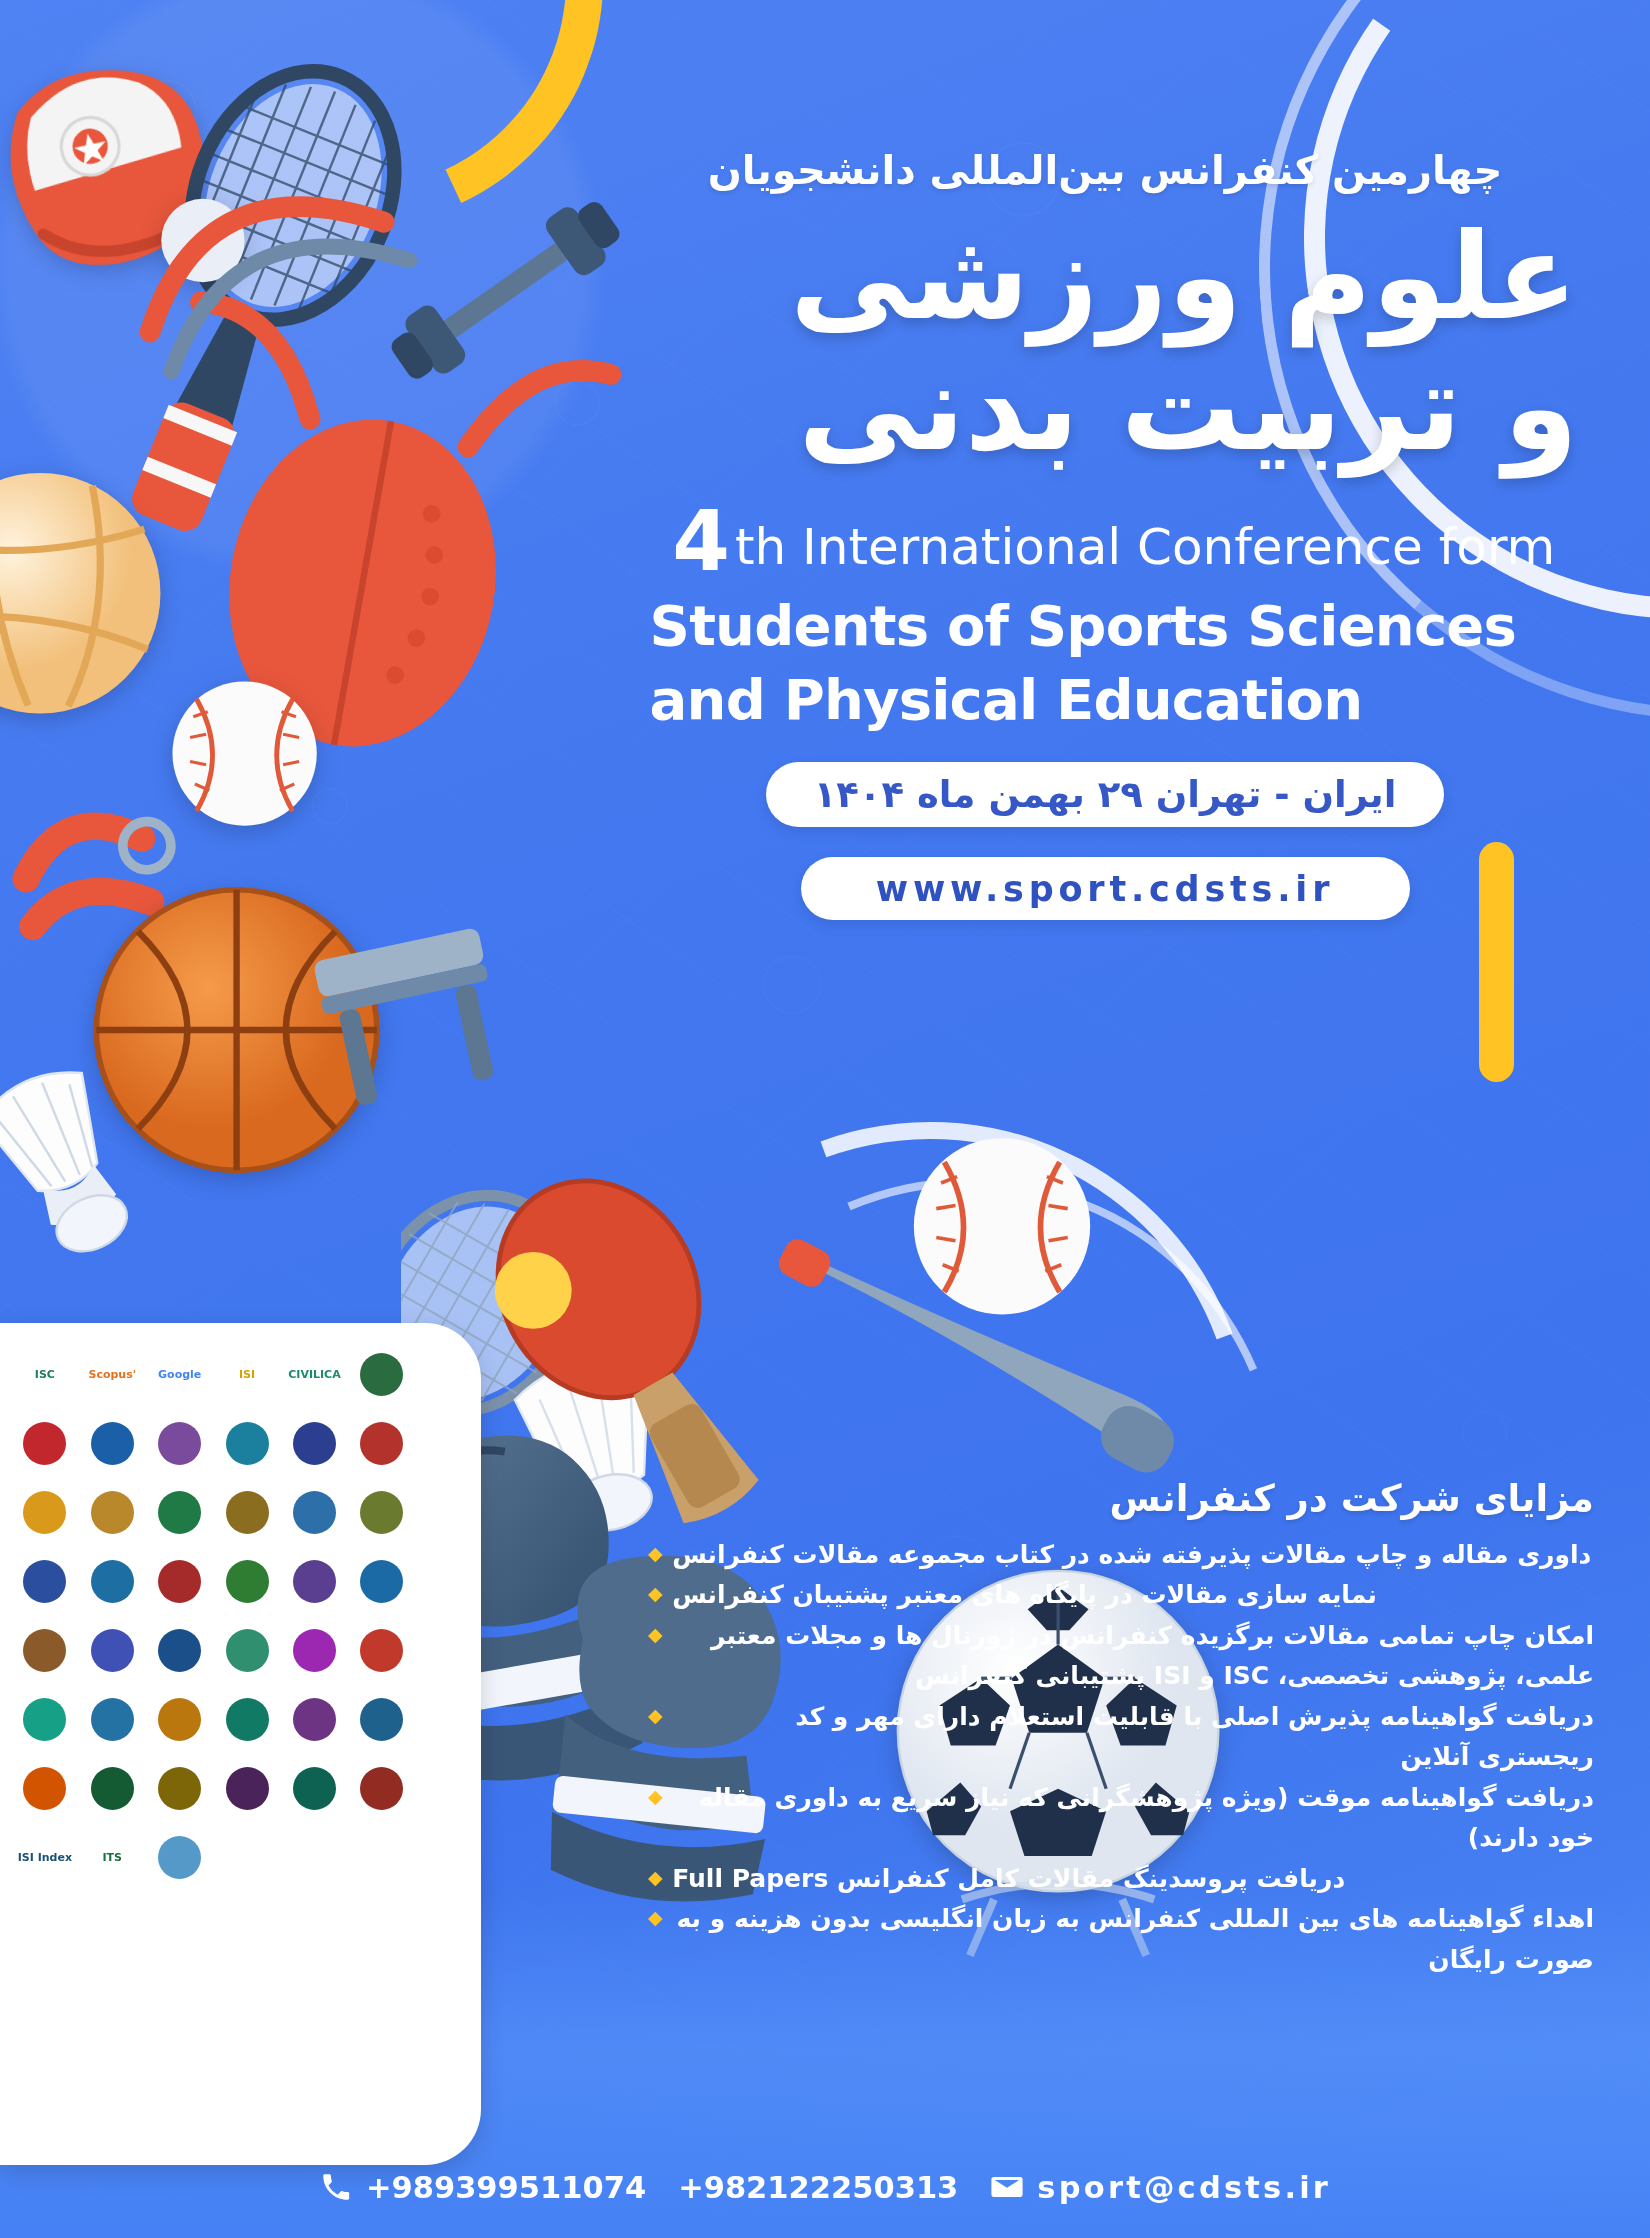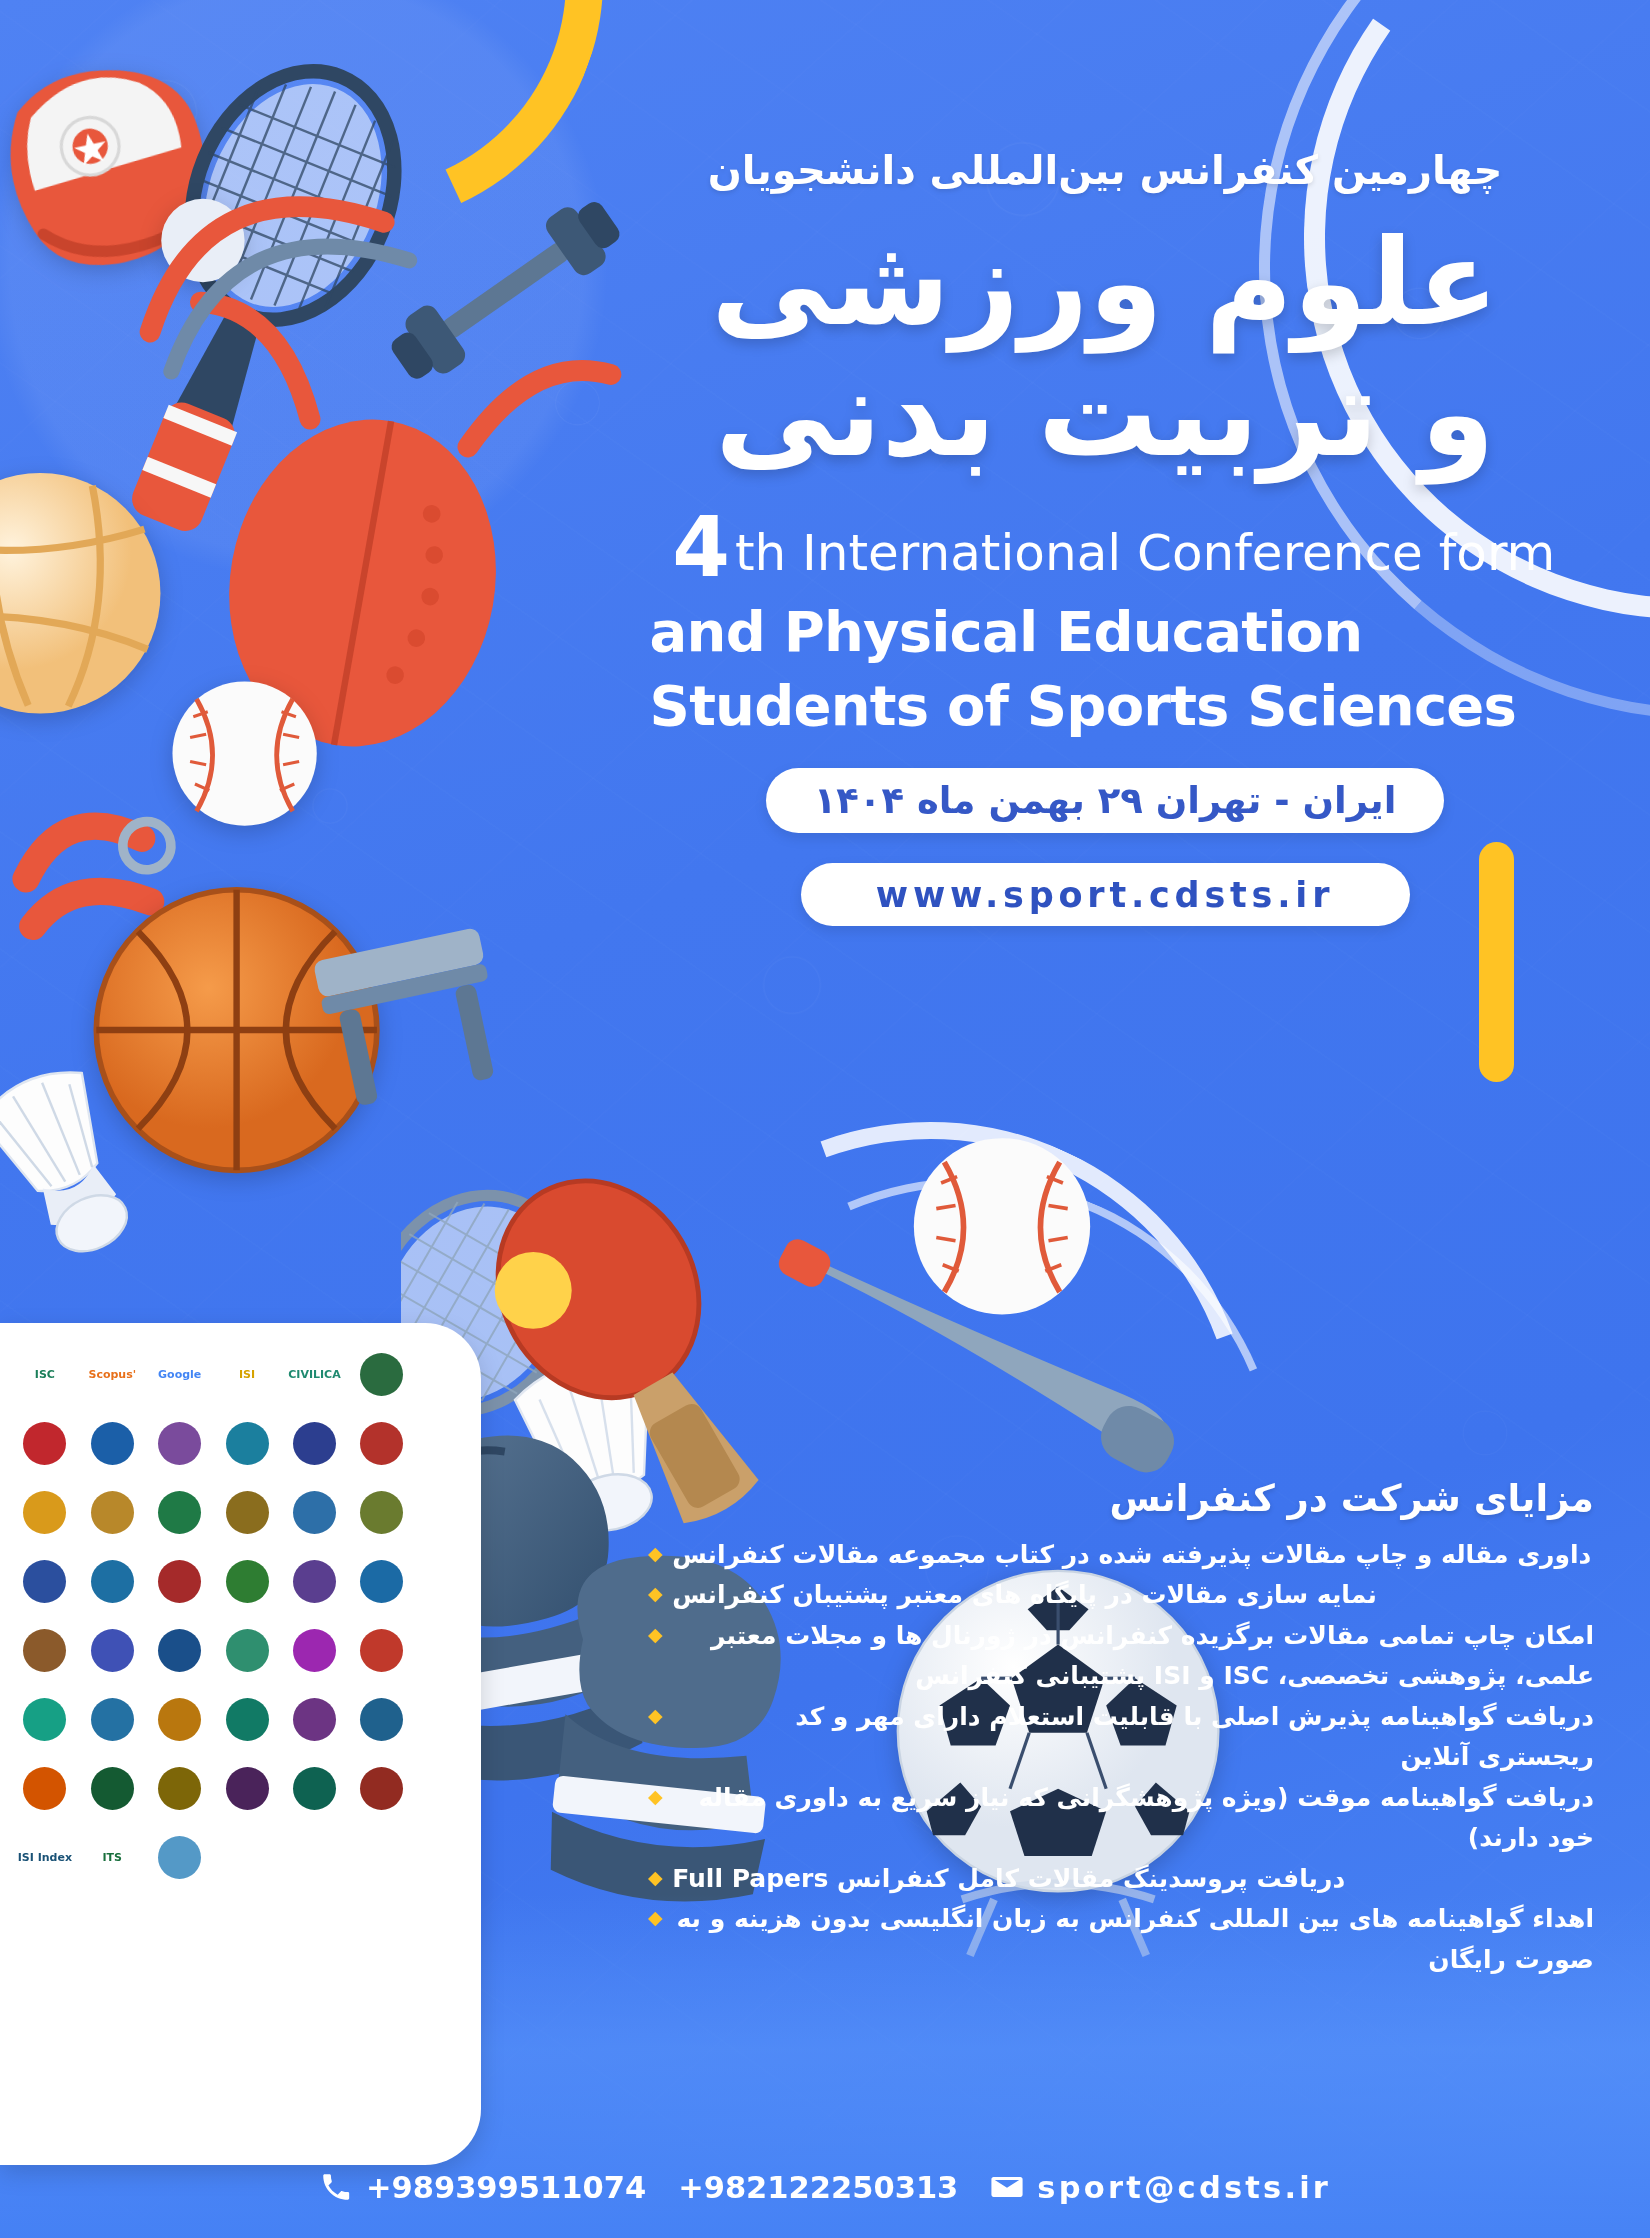--- a/index.html
+++ b/index.html
@@ -77,22 +77,22 @@
 
   
   .head{
     position:absolute;right:72px;top:144px;width:946px;text-align:center;color:#fff;
   }
   .kicker{
     font-size:40px;font-weight:700;letter-spacing:0.4px;line-height:1.3;
     direction:rtl;text-shadow:0 1.6px 4.8px rgba(0,0,0,.12);
   }
   .title-fa{
-    font-size:120px;font-weight:800;line-height:1.05;margin-top:24px;
-    direction:rtl;letter-spacing:-1.6px;text-shadow:0 4.8px 13px rgba(0,0,0,.18);
+    font-size:120px;font-weight:800;line-height:1.05;margin-top:18px;
+    direction:rtl;letter-spacing:-1.6px;text-shadow:0 4.8px 13px rgba(0,0,0,.18);text-align:right;
   }
   .title-fa .ln2{display:block;margin-top:4.8px;}
   .en-line1{
     direction:ltr;text-align:center;margin-top:27px;margin-left:17.6px;
     font-size:50px;font-weight:400;line-height:1.05;
   }
   .en-line1 .num{font-size:83px;font-weight:800;vertical-align:-6.4px;margin-right:4.8px;}
   .en-big{
     direction:ltr;text-align:left;margin-left:17.6px;margin-top:8px;
     font-size:56px;font-weight:800;line-height:1.18;letter-spacing:-0.8px;
@@ -433,22 +433,22 @@
 
   <div class="head">
     <div class="kicker">چهارمین کنفرانس بین‌المللی دانشجویان</div>
     <div class="title-fa">
       <span>علوم ورزشی</span>
       <span class="ln2">و تربیت بدنی</span>
     </div>
     <div class="en-line1">
       <span class="num">4</span><span>th International Conference form</span>
     </div>
+    <div class="en-big">Students of Sports Sciences</div>
     <div class="en-big">and  Physical  Education</div>
-    <div class="en-big">Students of Sports Sciences</div>
 
     <div class="pillwrap">
       <div class="pill">ایران - تهران ۲۹ بهمن ماه ۱۴۰۴</div>
       <div class="pill url">www.sport.cdsts.ir</div>
     </div>
   </div>
 
   <div class="logos" id="logos-panel">
       <div class="logo">
         <span class="txt" style="color: rgb(27, 127, 90);">ISC</span>

